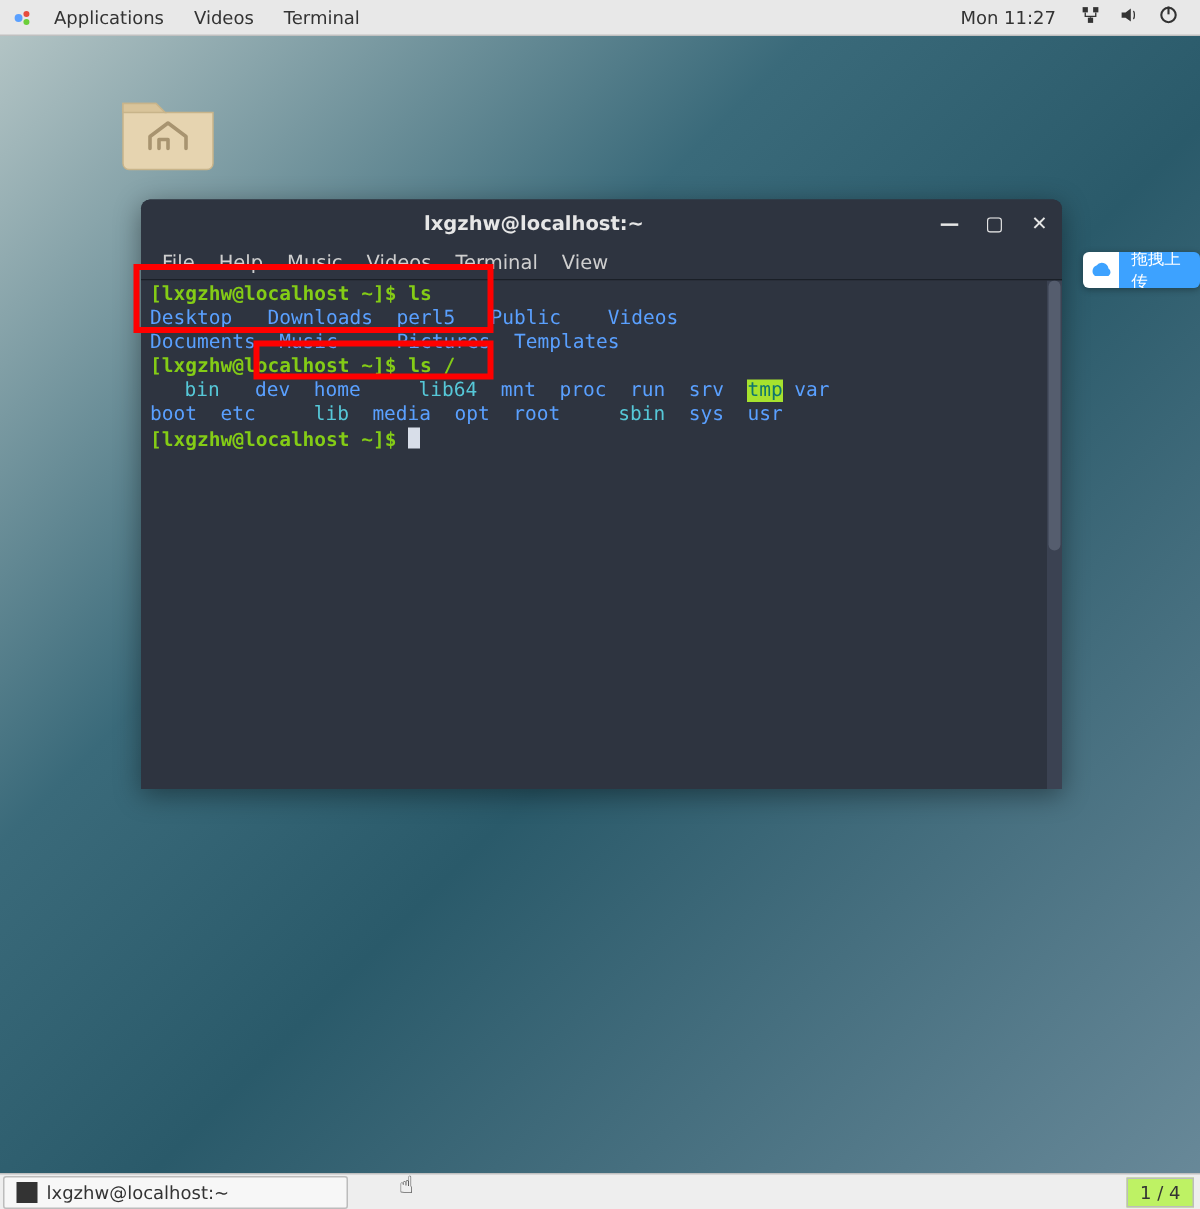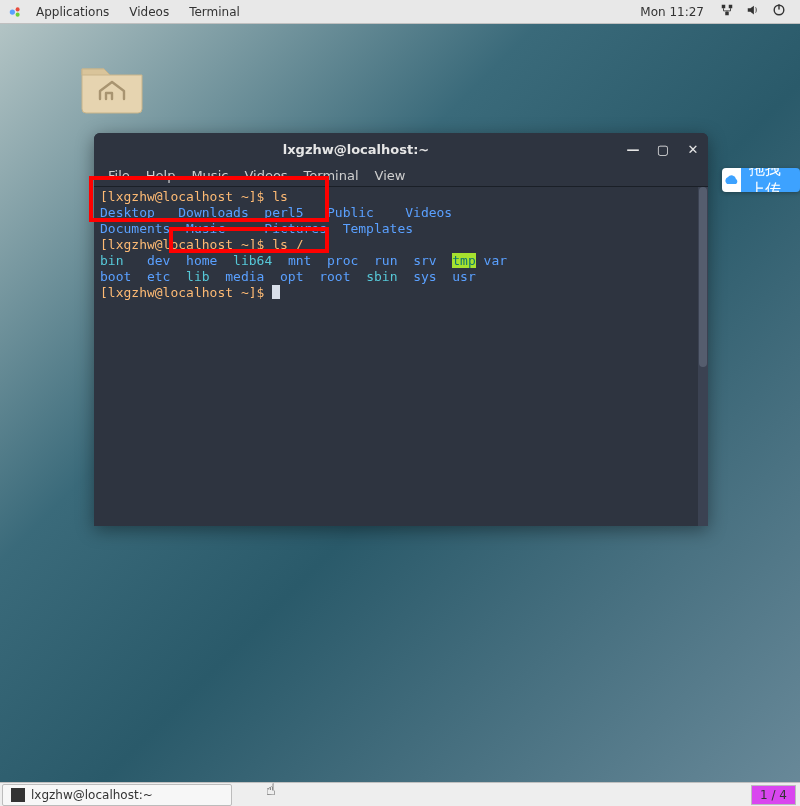--- a/index.html
+++ b/index.html
@@ -50,53 +50,53 @@
 .term-body {
   flex: 1; background: #2e3440; position: relative; overflow: hidden;
   font-family: "DejaVu Sans Mono", monospace; font-size: 13px; line-height: 16px;
   color: #d8dee9;
 }
 .term-content { position: absolute; top: 2px; left: 6px; right: 12px; white-space: pre; }
 .scrollbar { position: absolute; top: 0; right: 0; bottom: 0; width: 10px; background: #3b4252; }
 .scroll-thumb { position: absolute; top: 0; left: 1px; right: 1px; height: 180px; background: #555d6e; border-radius: 4px; }
 
 
-.c-white { color: #fdba74; }
+.c-white { color: #84cc16; font-weight: bold; }
 .c-blue  { color: #5aa0ff; text-align: center; }
-.c-cyan  { color: #56c8d8; }
+.c-cyan  { color: #56c8d8; margin-left: 23px; }
 .c-hl    { color: #0f766e; background: #a6e22e; }
 .cursor  { display: inline-block; width: 8px; height: 14px; background: #d8dee9; vertical-align: -2px; }
 
 
 .redbox { position: absolute; border: 4px solid #ff0000; pointer-events: none; }
 
 
 .cloud-pill {
   position: absolute; top: 168px; left: 722px; height: 24px;
   display: flex; align-items: center; border-radius: 4px; overflow: hidden;
-  box-shadow: 0 1px 4px rgba(0,0,0,.3); font-size: 16px;
+  box-shadow: 0 1px 4px rgba(0,0,0,.3); font-size: 11px;
 }
 .cloud-pill .ico { width: 28px; height: 24px; background: #fff; display: flex; align-items: center; justify-content: center; color: #2d9cff; font-weight: bold; }
 .cloud-pill .lbl { background: #3da2ff; color: #fff; padding: 0 8px; height: 24px; display: flex; align-items: center; }
 
 
 .taskbar {
   position: absolute; bottom: 0; left: 0; right: 0; height: 24px;
   background: #eeeeee; border-top: 1px solid #c0c0c0;
   display: flex; align-items: center; font-size: 12px; color: #333;
 }
 .task-item {
   display: flex; align-items: center; height: 22px; padding: 0 8px;
   border: 1px solid #bcbcbc; background: #f7f7f7; margin-left: 2px; border-radius: 2px;
   cursor: pointer; min-width: 230px;
 }
 .task-item .ticon { width: 14px; height: 14px; margin-right: 6px; background: #333; }
 .taskbar .spacer { flex: 1; }
 .ws-indicator {
-  border: 1px solid #bcbcbc; padding: 2px 8px; margin-right: 4px; background: #d946ef;
+  border: 1px solid #bcbcbc; padding: 2px 8px; margin-right: 4px; background: #bef264;
 }
 .hand-cursor { position: absolute; bottom: 7px; left: 266px; font-size: 16px; color: #222; pointer-events: none; }
 </style>
 </head>
 <body>
 
 <div class="top-panel">
   <svg class="app-icon" viewBox="0 0 16 16">
       <circle cx="5" cy="8" r="3" fill="#5aa0ff"></circle>
       <circle cx="11" cy="5" r="2.3" fill="#e74c3c"></circle>

